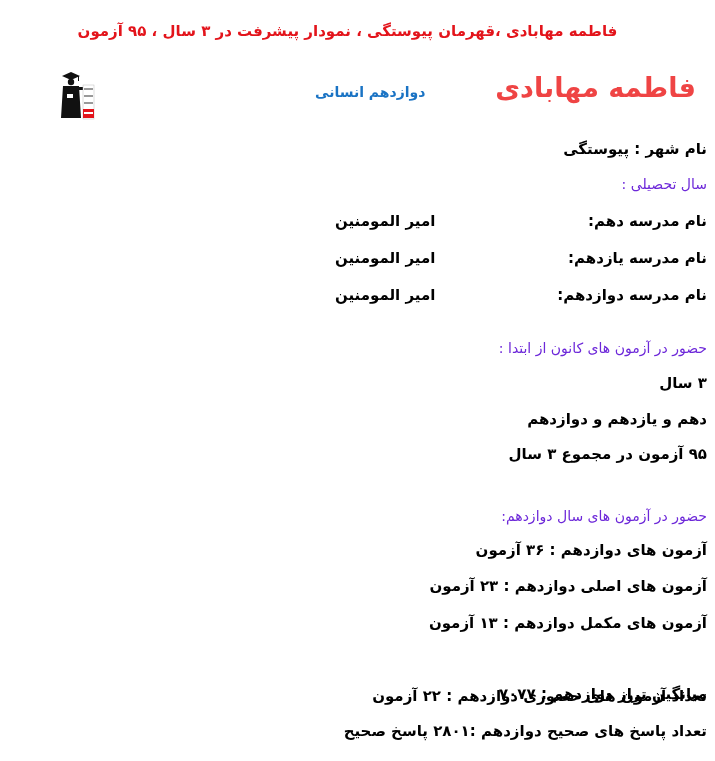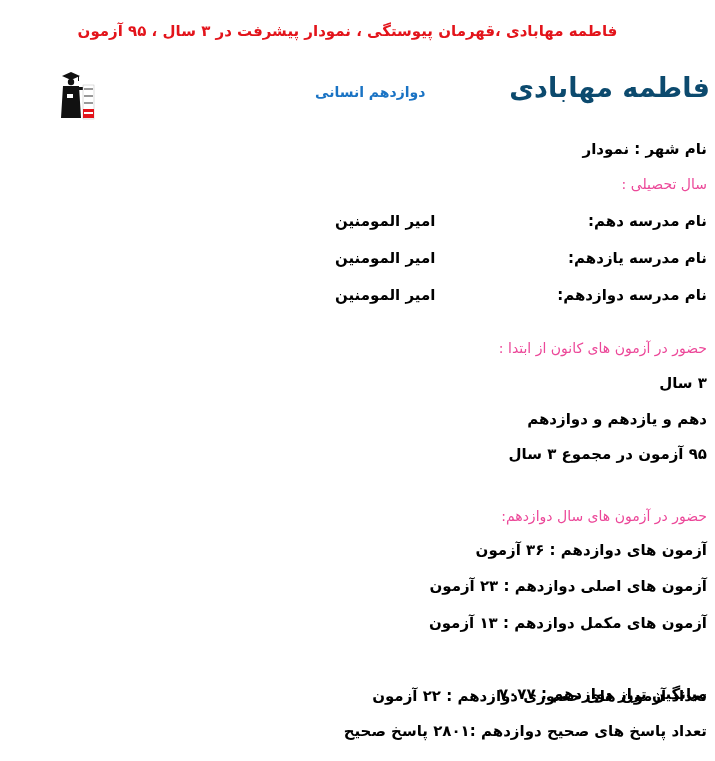--- a/index.html
+++ b/index.html
@@ -29,22 +29,22 @@
     font-size: 15px;
   }
   .headline-inner {
     display: inline-block;
     position: relative;
     left: -10px;
   }
 
   .student-name {
     top: 72px;
-    right: 5px;
-    color: #0c4a6e;
+    right: 19px;
+    color: #ef4444;
     font-weight: bold;
     font-size: 27px;
   }
   .grade-label {
     top: 84px;
     left: 315px;
     color: #1a73c4;
     font-weight: bold;
     font-size: 14px;
     text-align: center;
@@ -57,21 +57,21 @@
     height: 50px;
   }
 
   .line {
     right: 8px;
     font-weight: bold;
     font-size: 15px;
   }
   .red-label {
     right: 8px;
-    color: #ec4899;
+    color: #6d28d9;
     font-size: 14px;
   }
   .school-value {
     font-weight: bold;
     font-size: 15px;
     left: 335px;
   }
 </style>
 </head>
 <body>
@@ -98,21 +98,21 @@
     <rect x="27" y="25" width="9" height="2" fill="#999"></rect>
     <rect x="27" y="32" width="9" height="2" fill="#999"></rect>
     <rect x="26" y="39" width="11" height="9" fill="#e3141b"></rect>
     <rect x="27" y="42" width="9" height="2" fill="#fff"></rect>
   </svg>
 </div>
 
 <div class="abs student-name">فاطمه مهابادی</div>
 <div class="abs grade-label">دوازدهم انسانی</div>
 
-<div class="abs line" style="top:140px;">نام شهر : نمودار</div>
+<div class="abs line" style="top:140px;">نام شهر : پیوستگی</div>
 <div class="abs red-label" style="top:176px;">سال تحصیلی :</div>
 
 <div class="abs line" style="top:212px;">نام مدرسه دهم:</div>
 <div class="abs school-value" style="top:212px;">امیر المومنین</div>
 
 <div class="abs line" style="top:249px;">نام مدرسه یازدهم:</div>
 <div class="abs school-value" style="top:249px;">امیر المومنین</div>
 
 <div class="abs line" style="top:286px;margin-left:33px;">نام مدرسه دوازدهم:</div>
 <div class="abs school-value" style="top:286px;">امیر المومنین</div>

